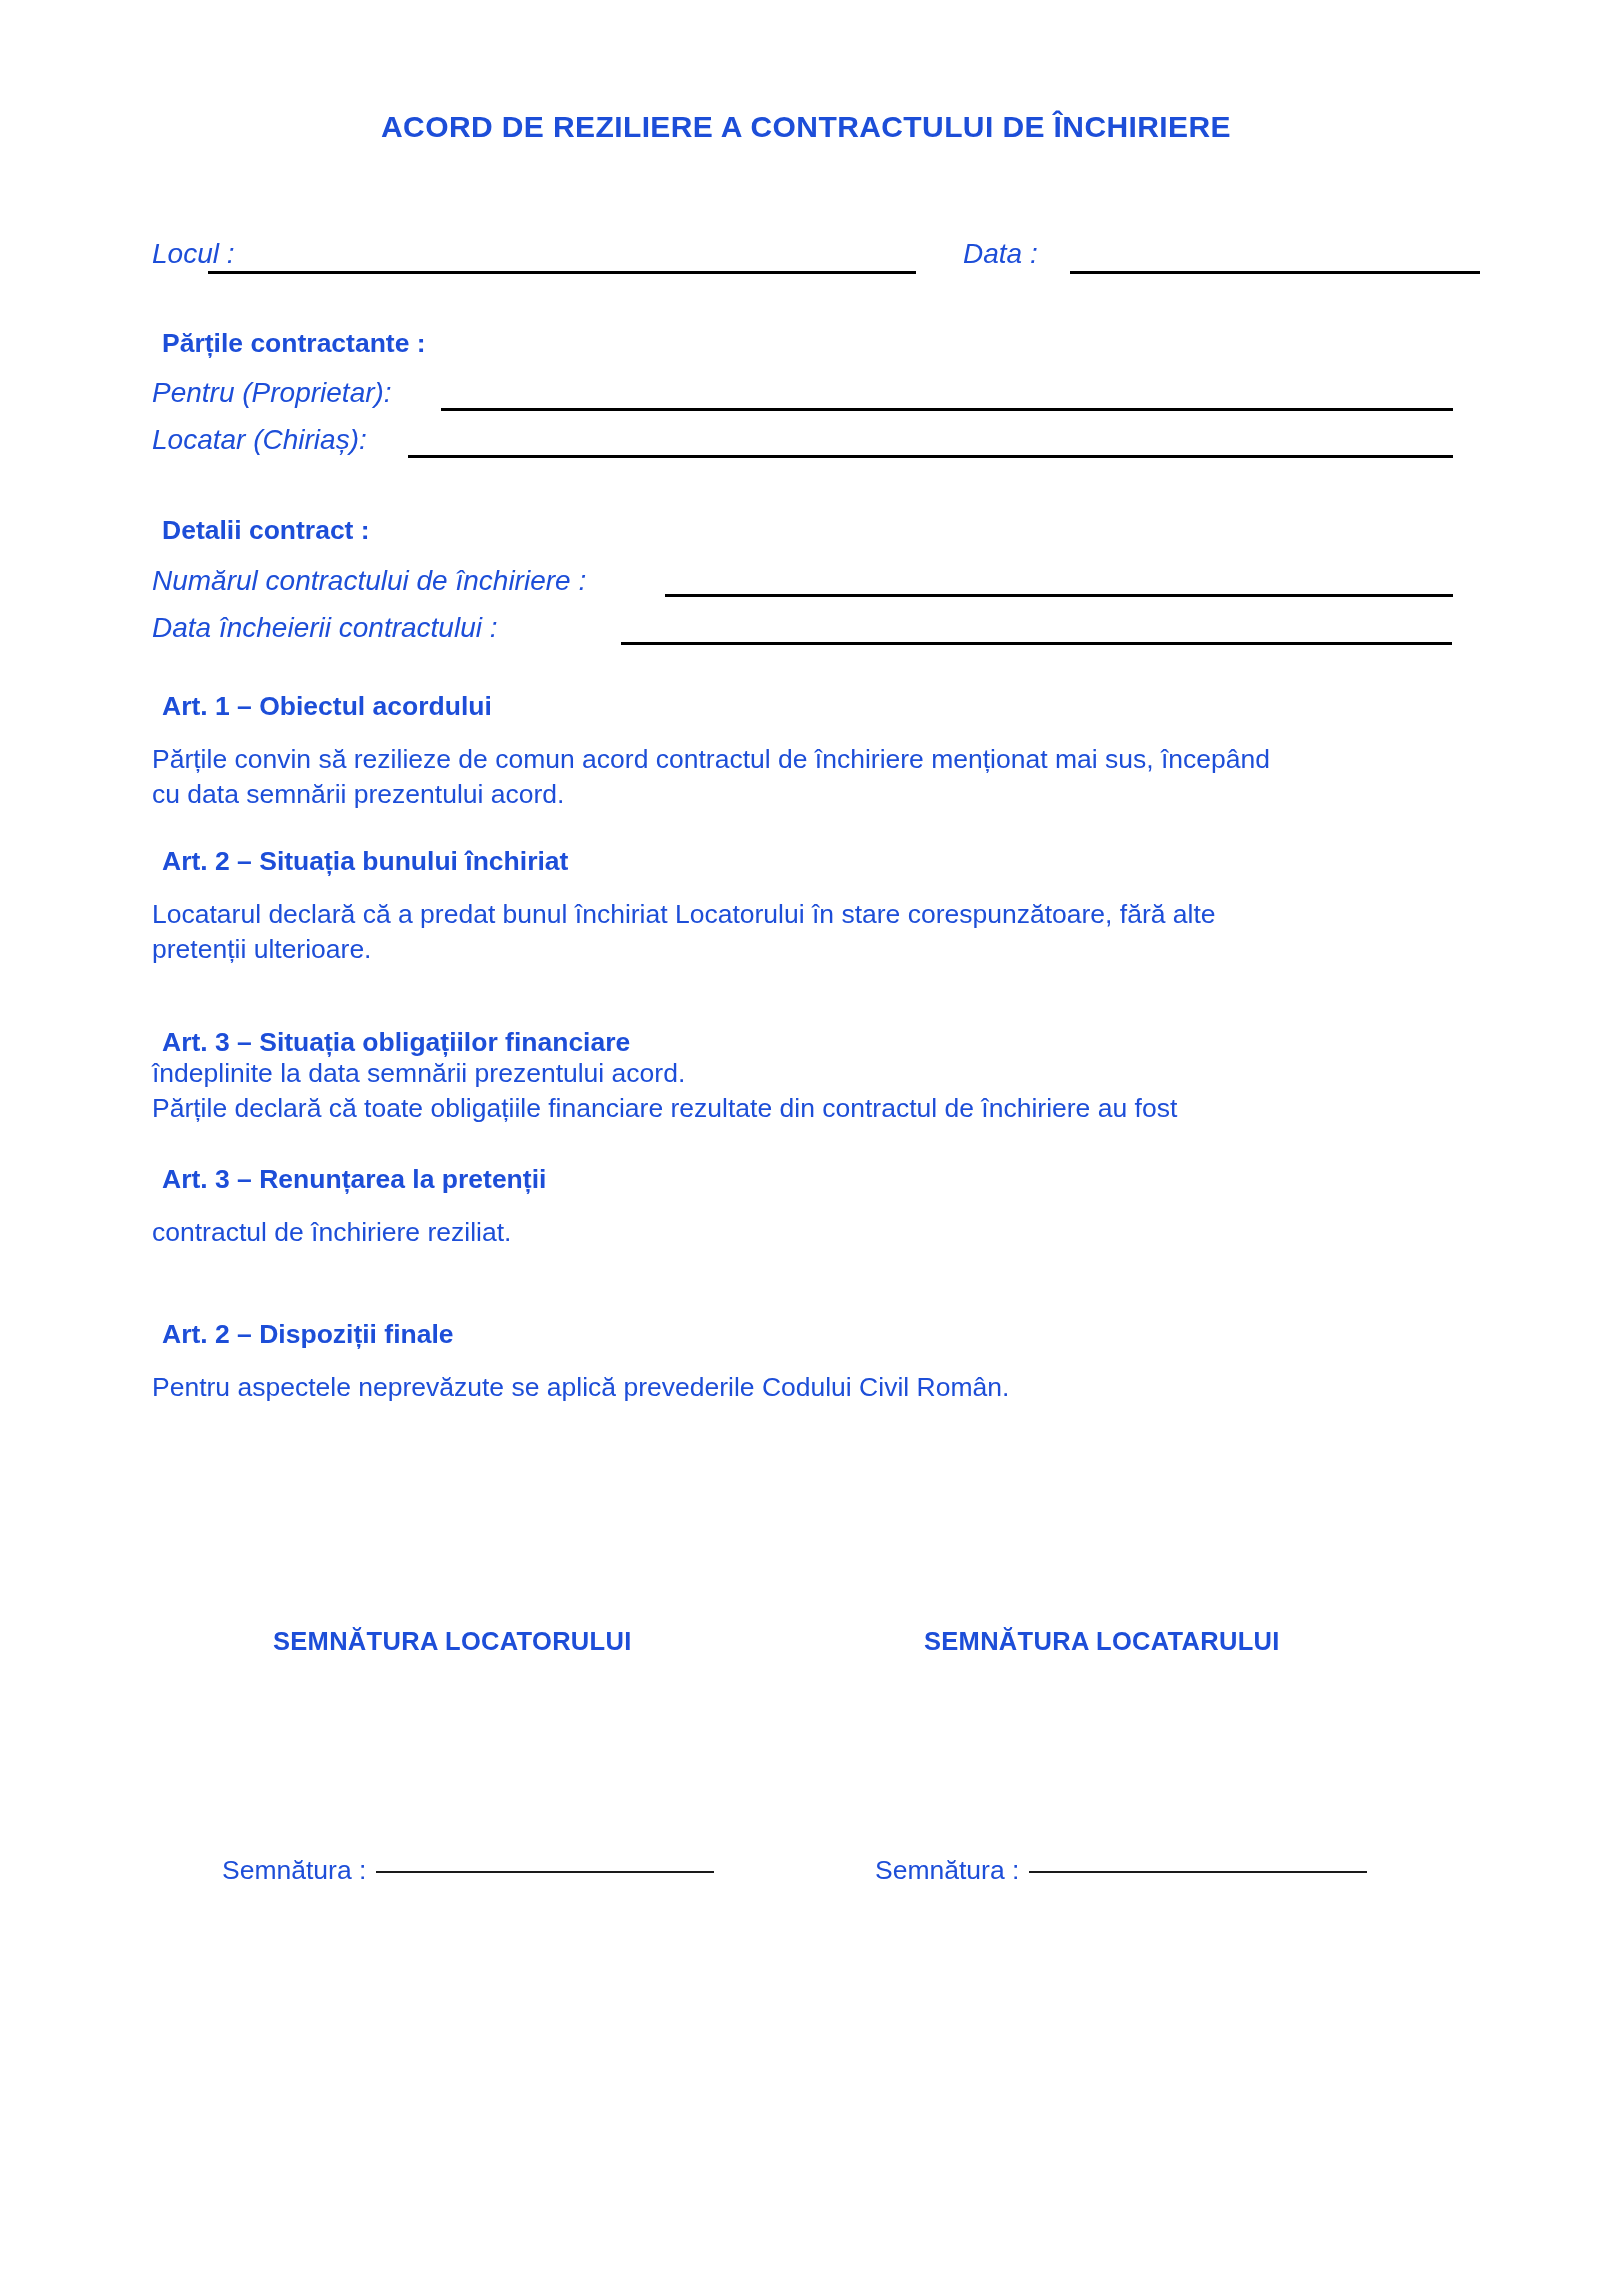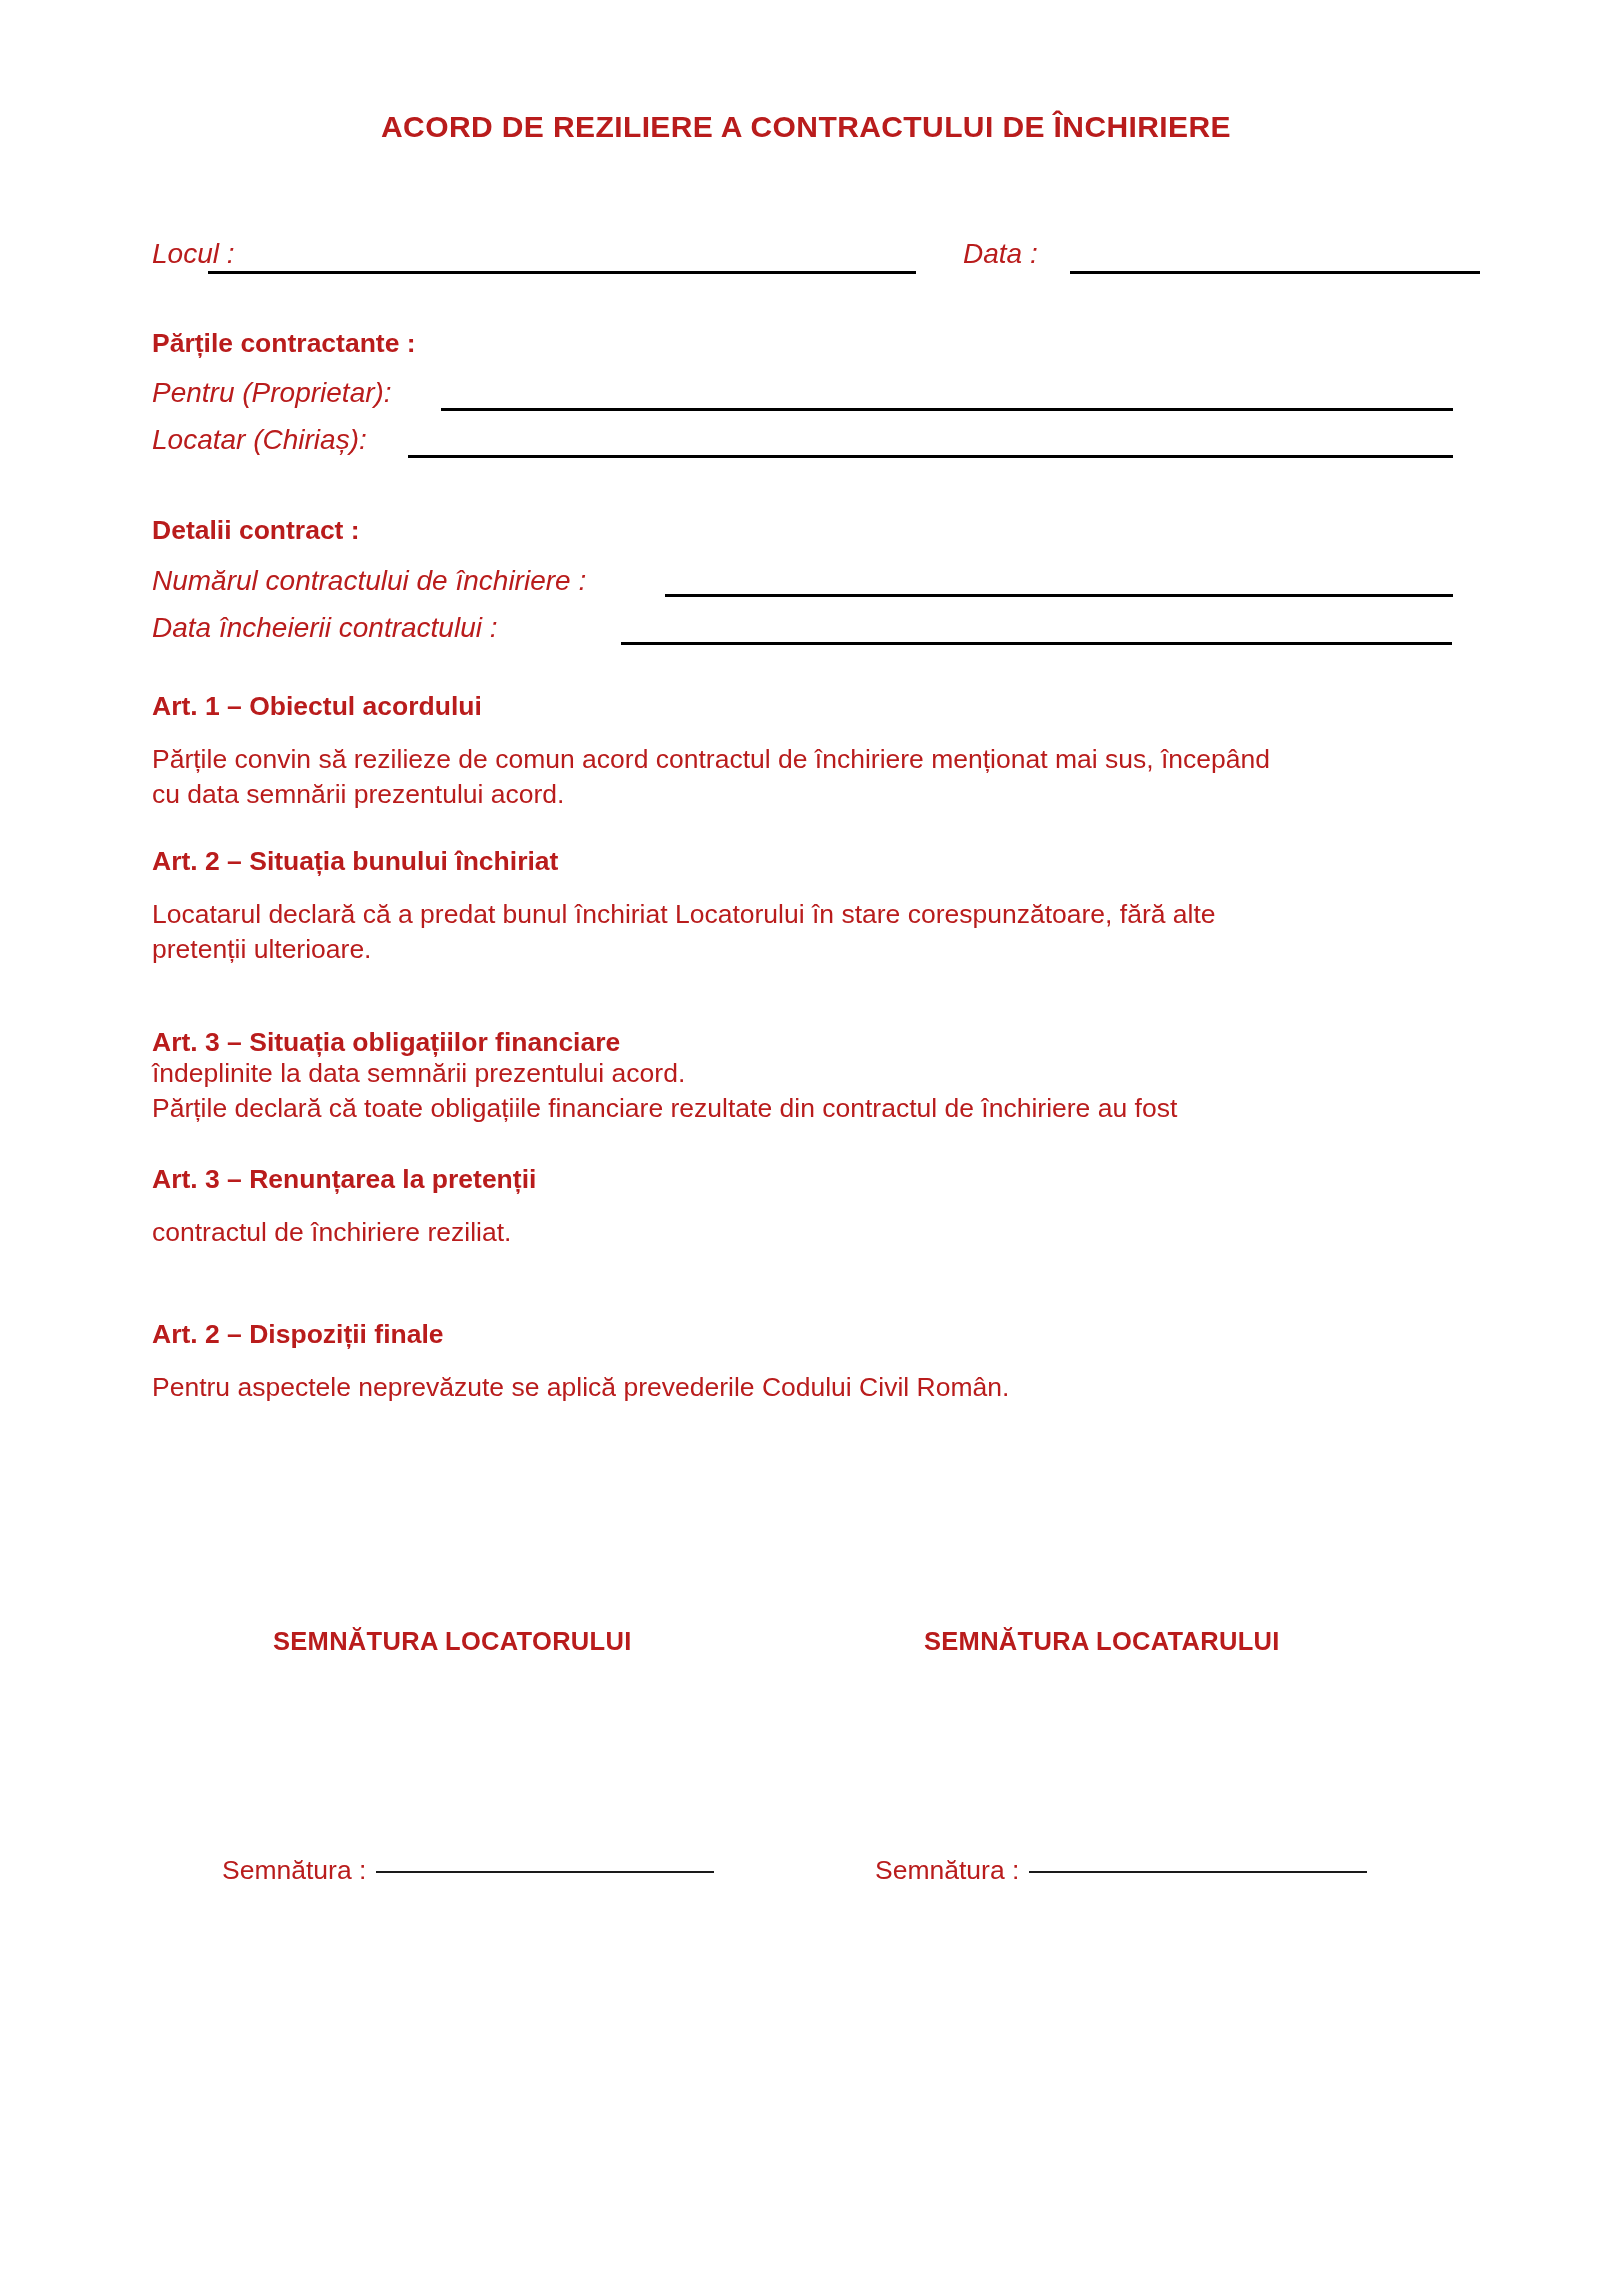--- a/index.html
+++ b/index.html
@@ -8,21 +8,21 @@
     padding: 0;
     background: #ffffff;
   }
   .page {
     position: relative;
     width: 1621px;
     height: 2293px;
     background: #ffffff;
     margin: 0 auto;
     font-family: "Liberation Sans", "DejaVu Sans", sans-serif;
-    color: #b91c1c;
+    color: #1d4ed8;
     overflow: hidden;
   }
 
   .doc-title {
     position: absolute;
     left: 152px;
     top: 110px;
     width: 1308px;
     text-align: center;
     font-size: 30px;
@@ -47,21 +47,21 @@
 
   
   .rule {
     position: absolute;
     height: 0;
     border-bottom: 3.9px solid #000000;
   }
 
   .section-head {
     position: absolute;
-    left: 152px;
+    left: 162px;
     font-size: 26.5px;
     font-weight: bold;
     white-space: nowrap;
   }
 
   .para {
     position: absolute;
     left: 152px;
     width: 1313px;
     font-size: 26.5px;

